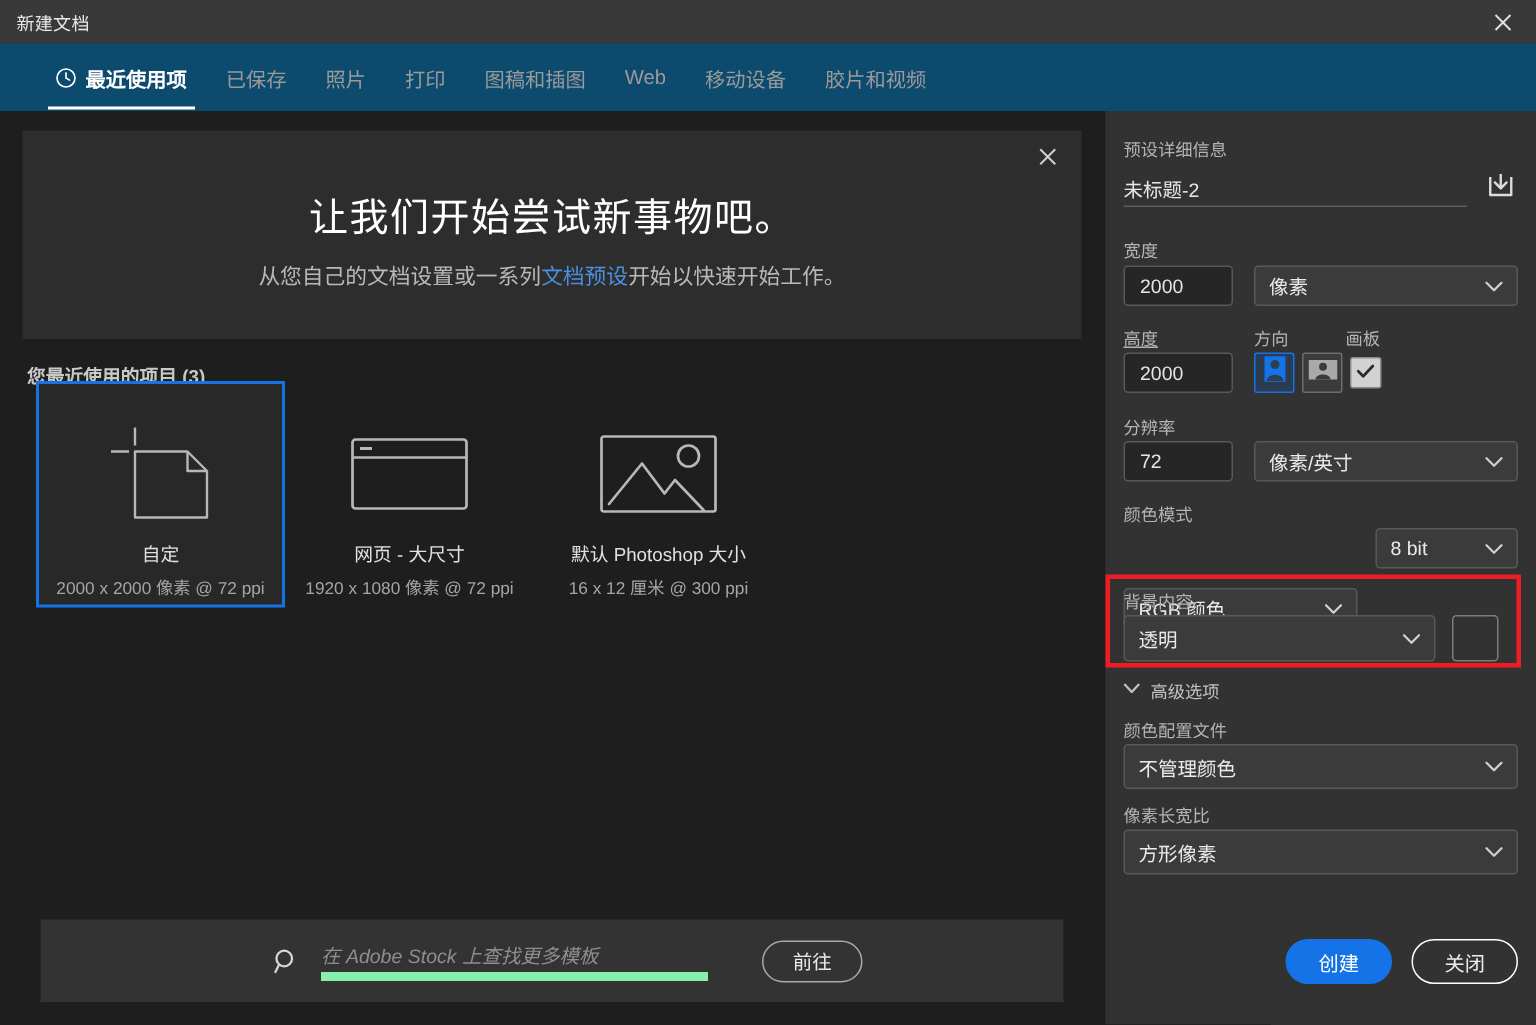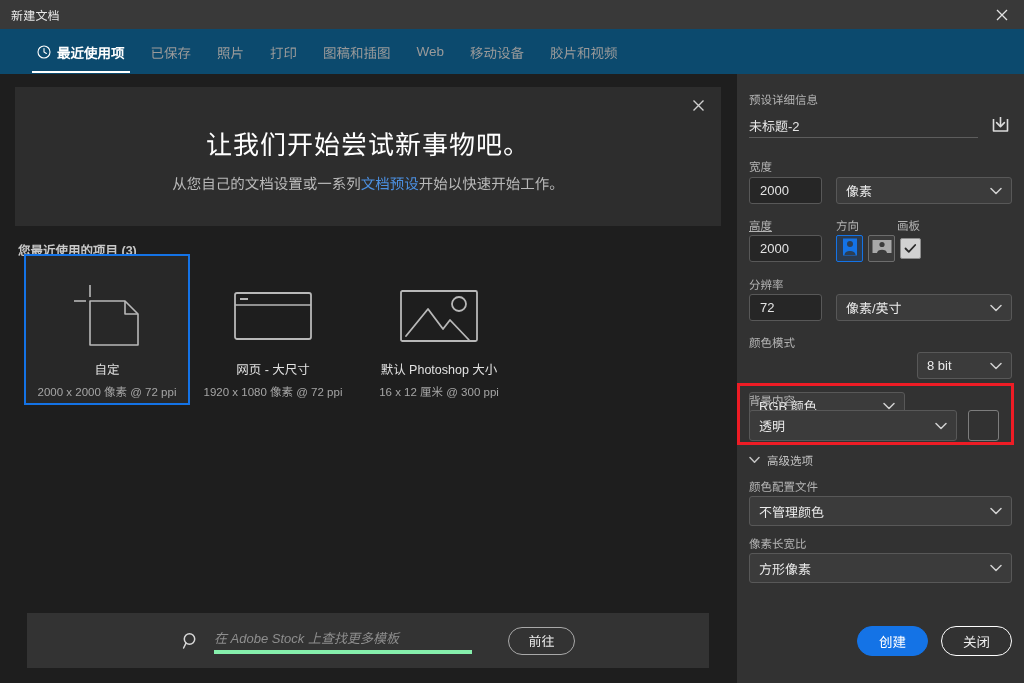--- a/index.html
+++ b/index.html
@@ -144,21 +144,21 @@
     margin-left: 155px;
     display: flex; align-items: center;
     color: #d8d8d8;
   }
   .stock-input {
     margin-left: 14px;
     width: 258px;
     height: 26px;
     background: transparent;
     border: none;
-    border-bottom: 4px solid #86efac;
+    border-bottom: 6px solid #86efac;
     color: #d0d0d0;
     font-family: "Liberation Sans", sans-serif;
     font-size: 13px;
     font-style: italic;
     outline: none;
   }
   .stock-input::placeholder { color: #8e8e8e; font-style: italic; }
   .stock-go {
     margin-left: 36px;
     width: 67px; height: 28px;

